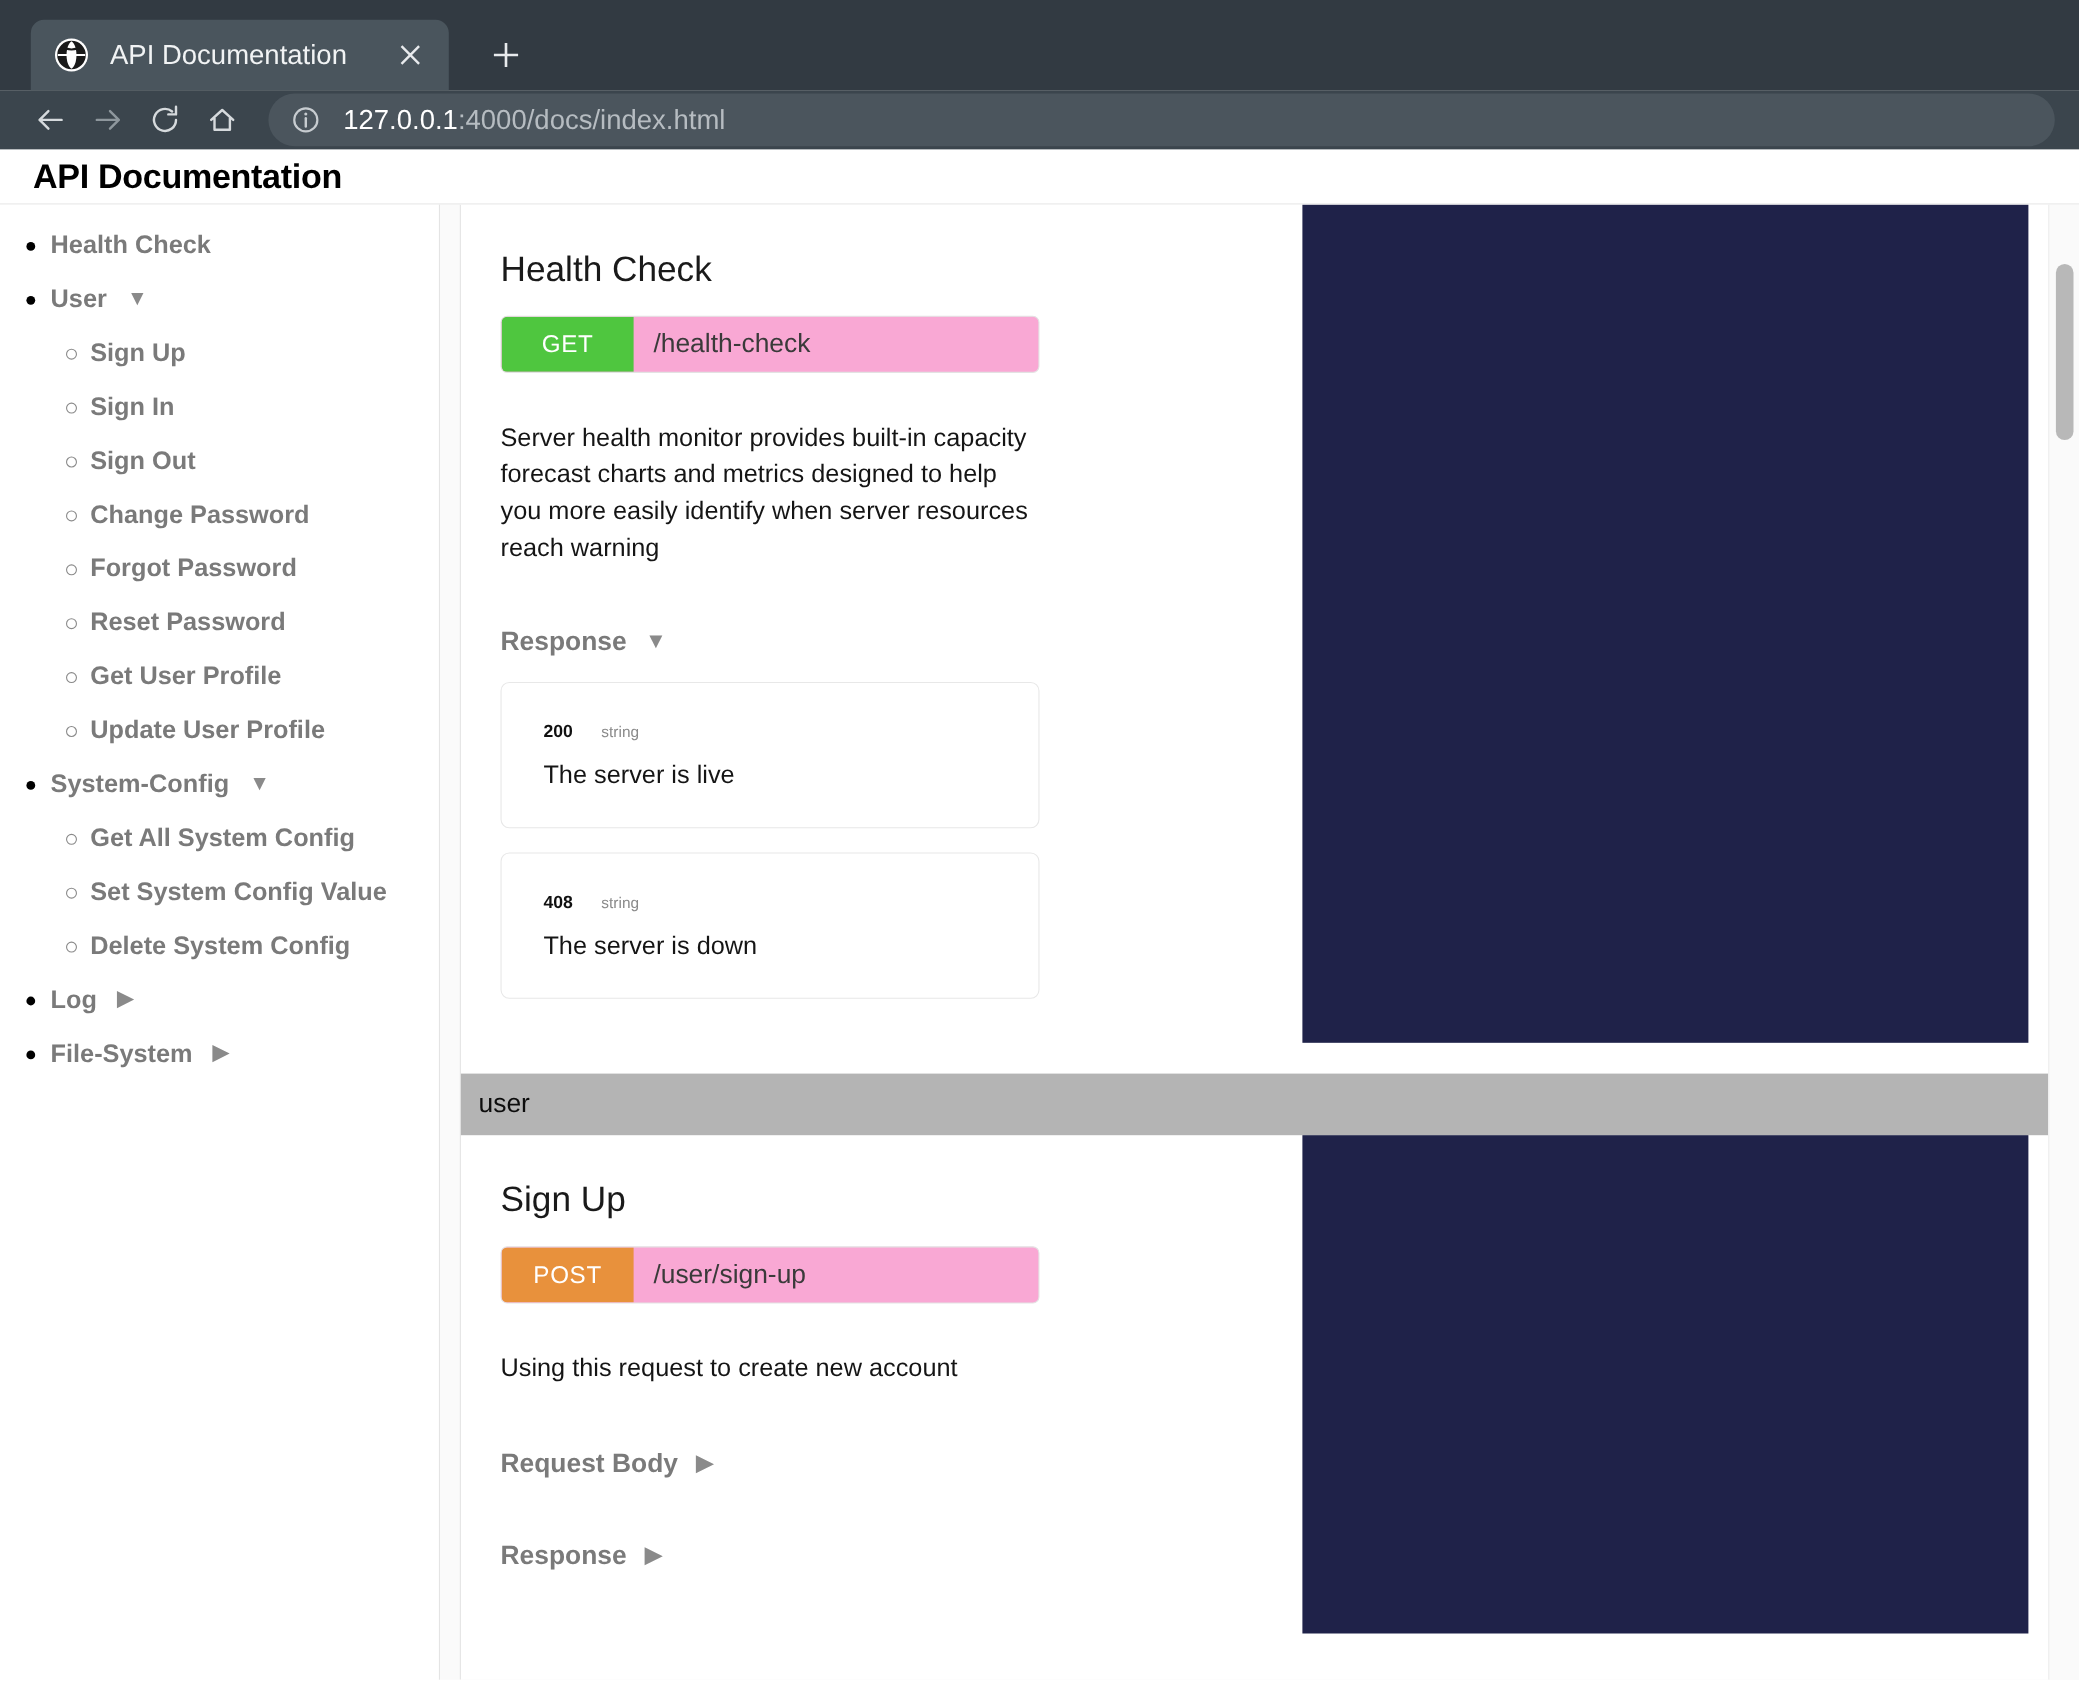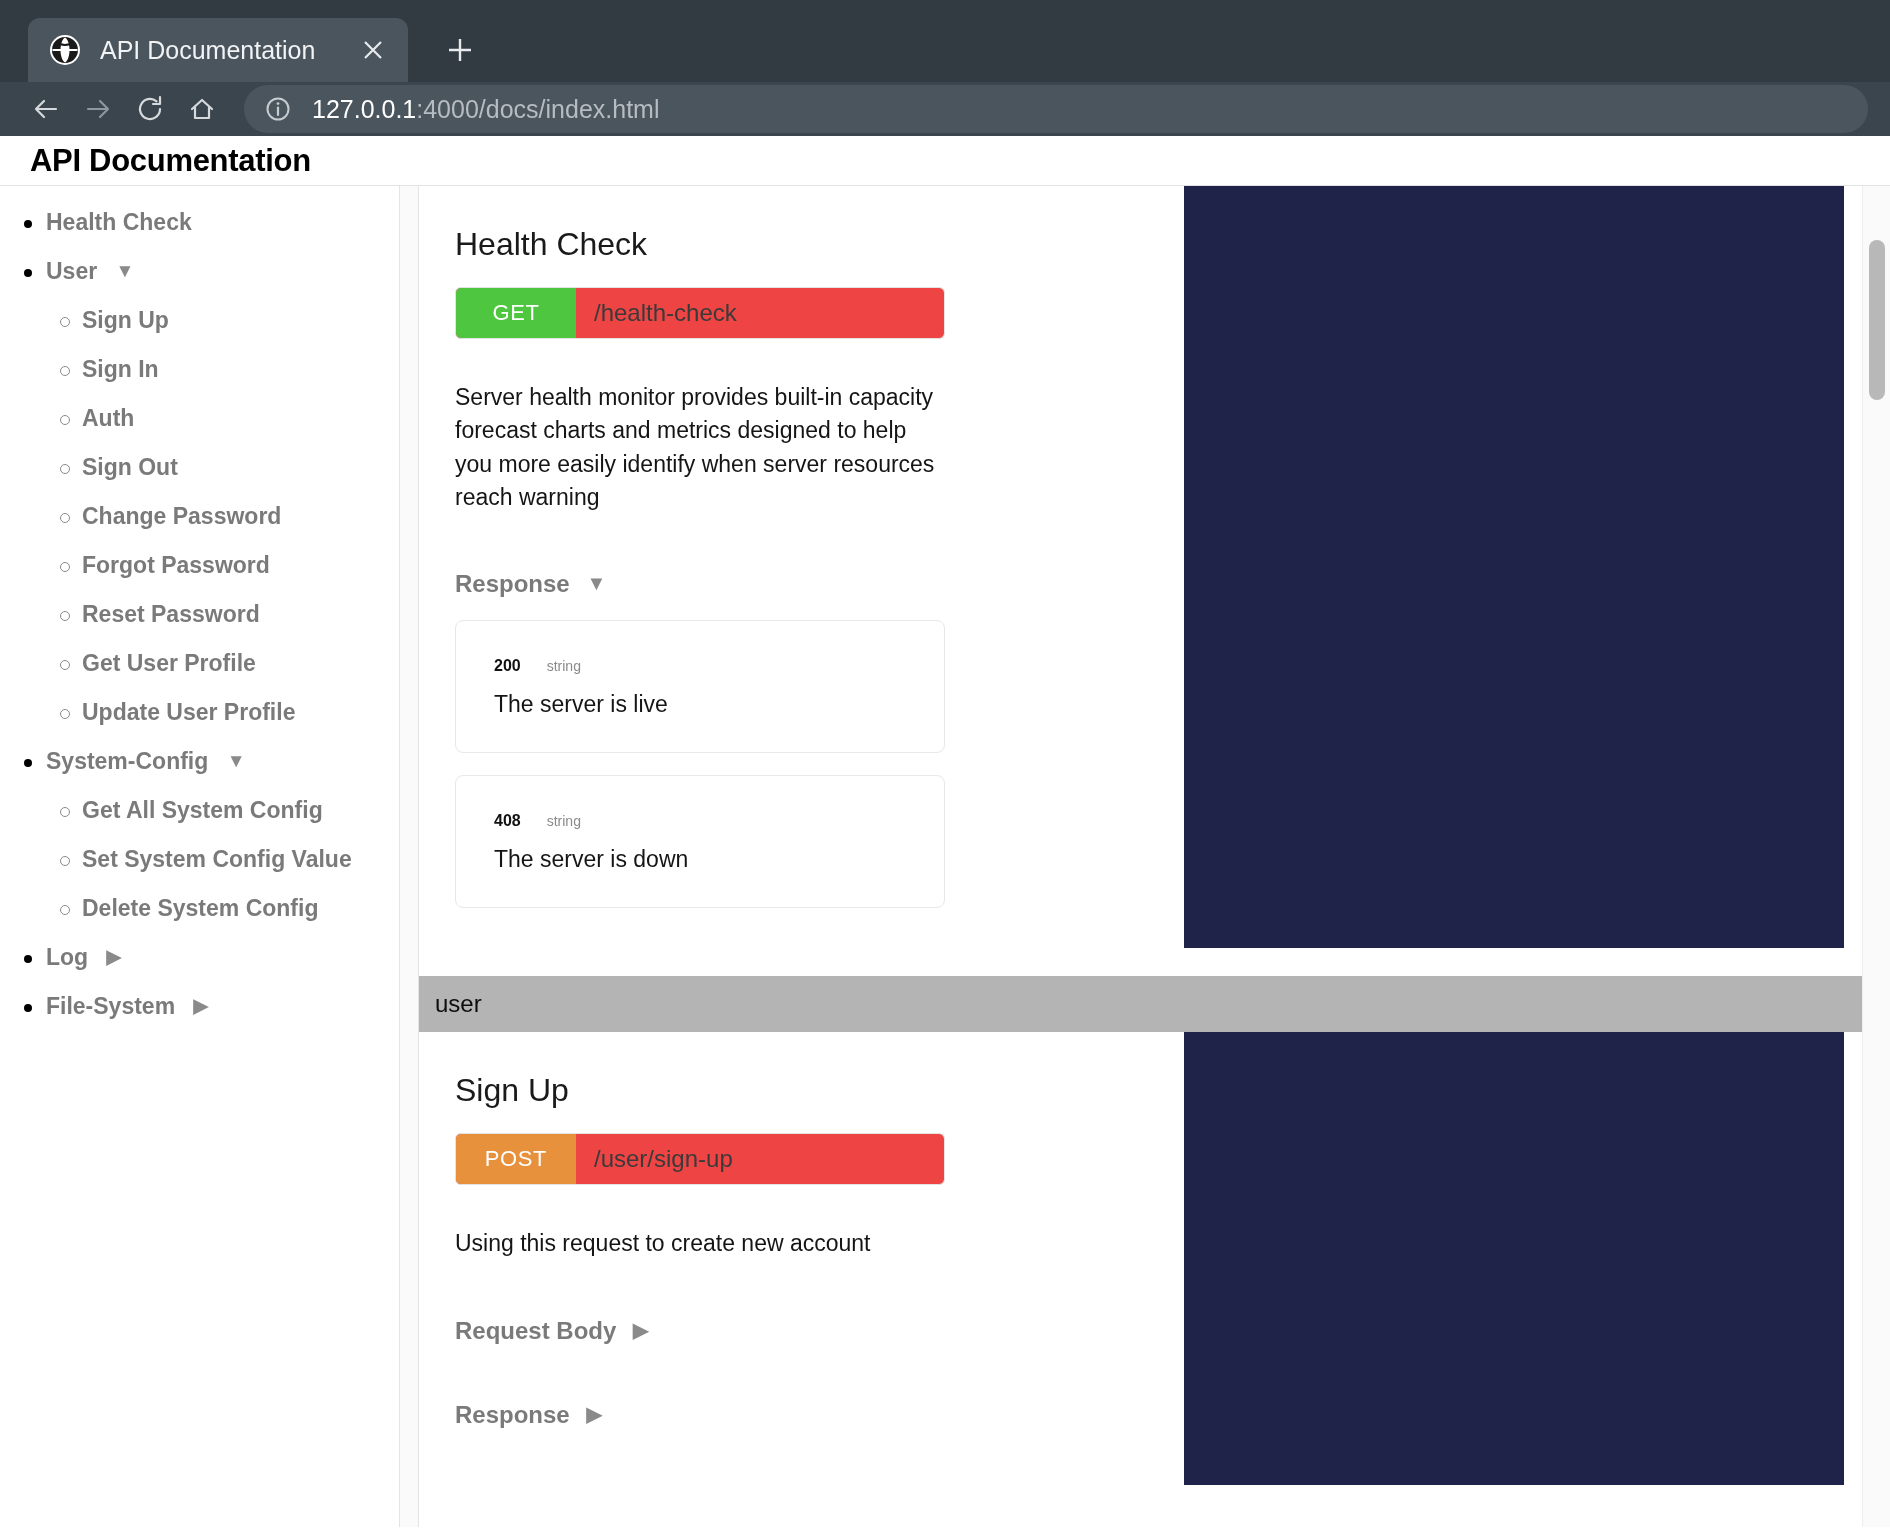--- a/index.html
+++ b/index.html
@@ -231,21 +231,21 @@
     margin: 0 0 24px 0;
     font-weight: normal;
   }
   .ep-url-row {
     display: flex;
     width: 490px;
     height: 52px;
     border: 1px solid #e3e3e3;
     border-radius: 6px;
     overflow: hidden;
-    background: #ef4444;
+    background: #f9a8d4;
   }
   .method {
     width: 120px;
     flex: 0 0 120px;
     display: flex;
     align-items: center;
     justify-content: center;
     color: #ffffff;
     font-size: 22px;
     letter-spacing: 0.6px;
@@ -400,21 +400,20 @@
           </li>
 
           <li>
             <div class="nav-item">
               <span>User</span>
               <span class="caret">▼</span>
             </div>
             <ul class="sub-list">
               <li class="sub-item"><span>Sign Up</span></li>
               <li class="sub-item"><span>Sign In</span></li>
-              <li class="sub-item"><span>Auth</span></li>
               <li class="sub-item"><span>Sign Out</span></li>
               <li class="sub-item"><span>Change Password</span></li>
               <li class="sub-item"><span>Forgot Password</span></li>
               <li class="sub-item"><span>Reset Password</span></li>
               <li class="sub-item"><span>Get User Profile</span></li>
               <li class="sub-item"><span>Update User Profile</span></li>
             </ul>
           </li>
 
           <li>

